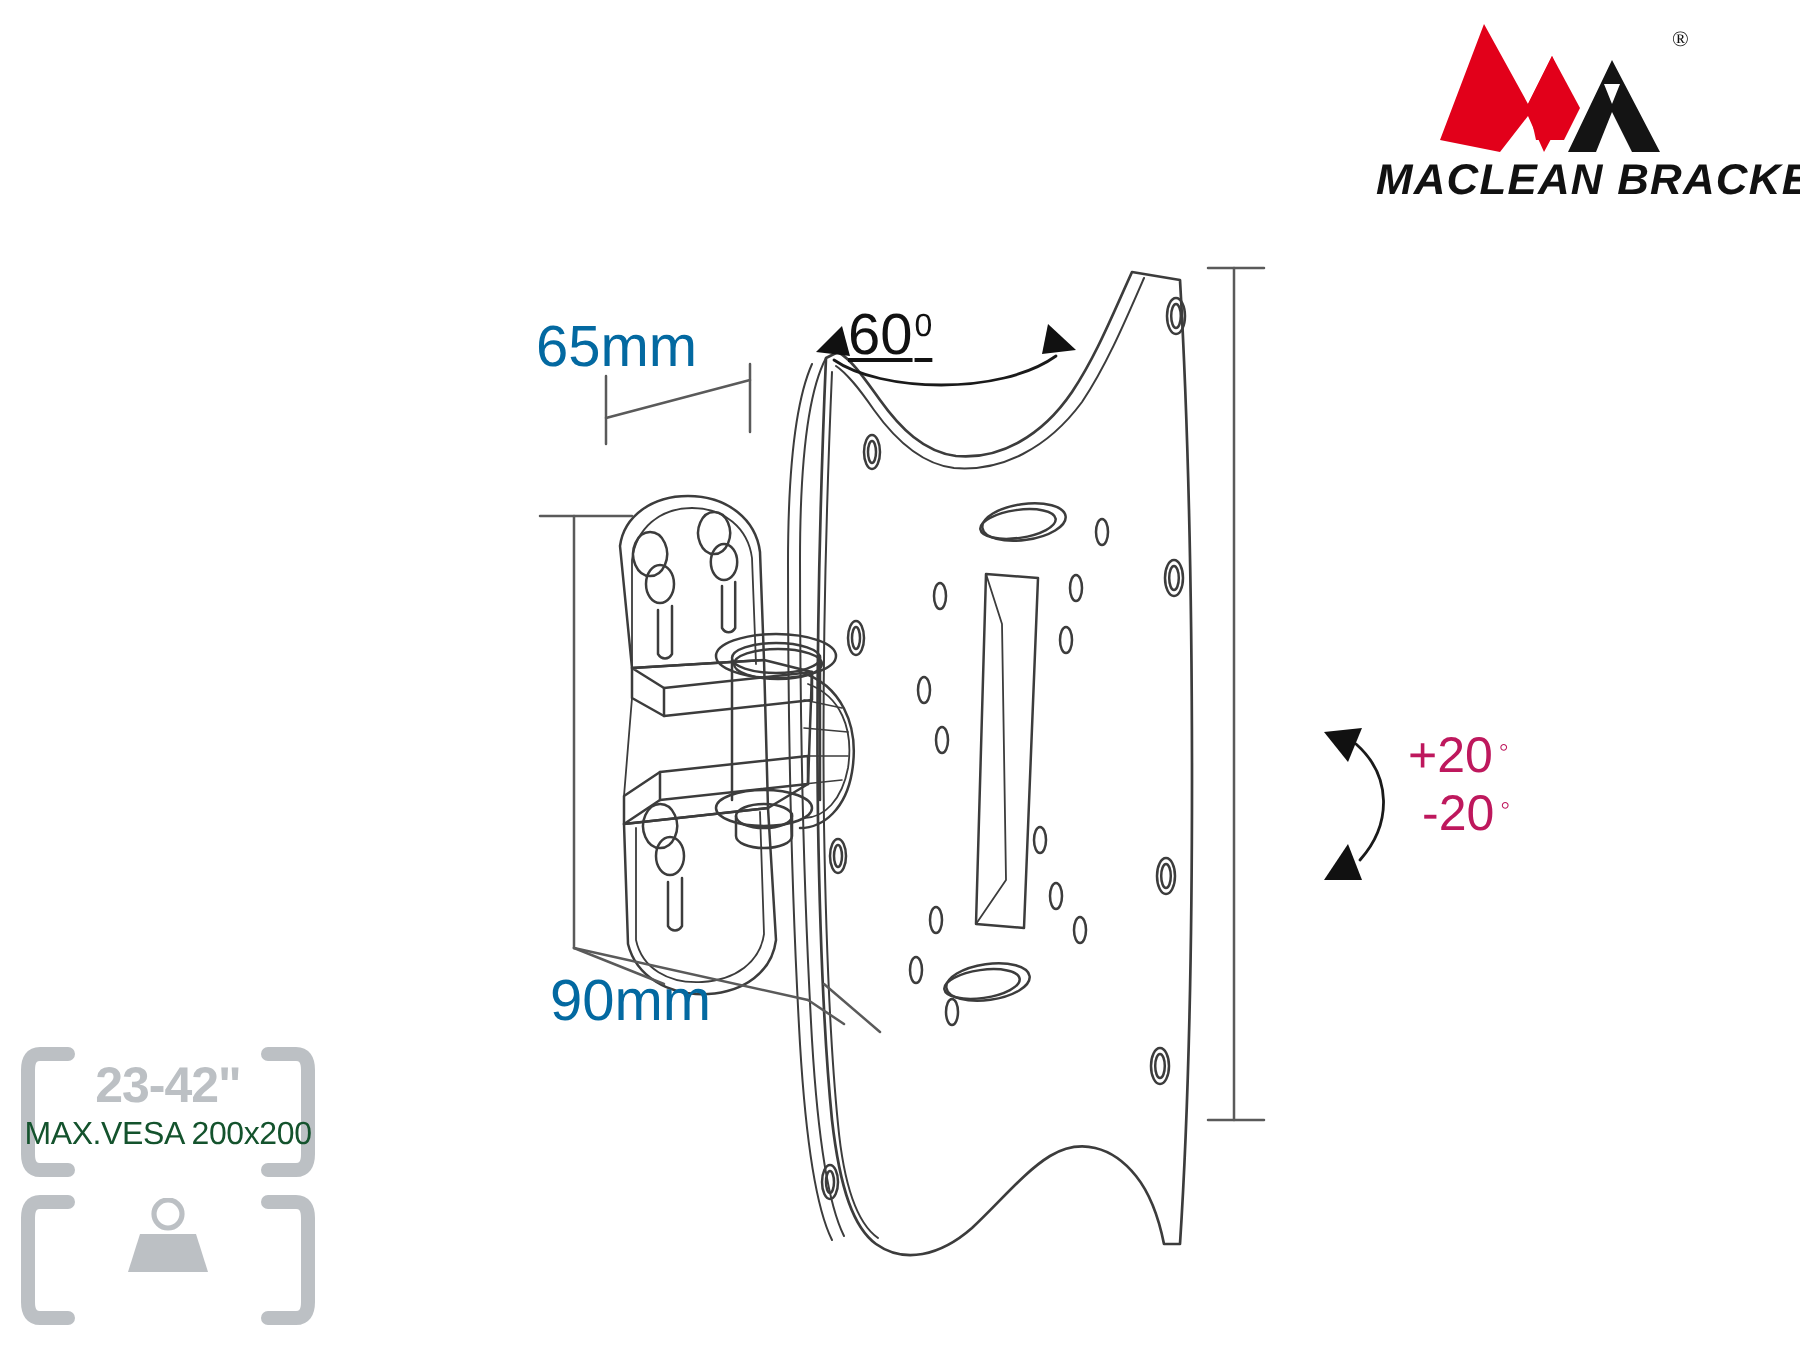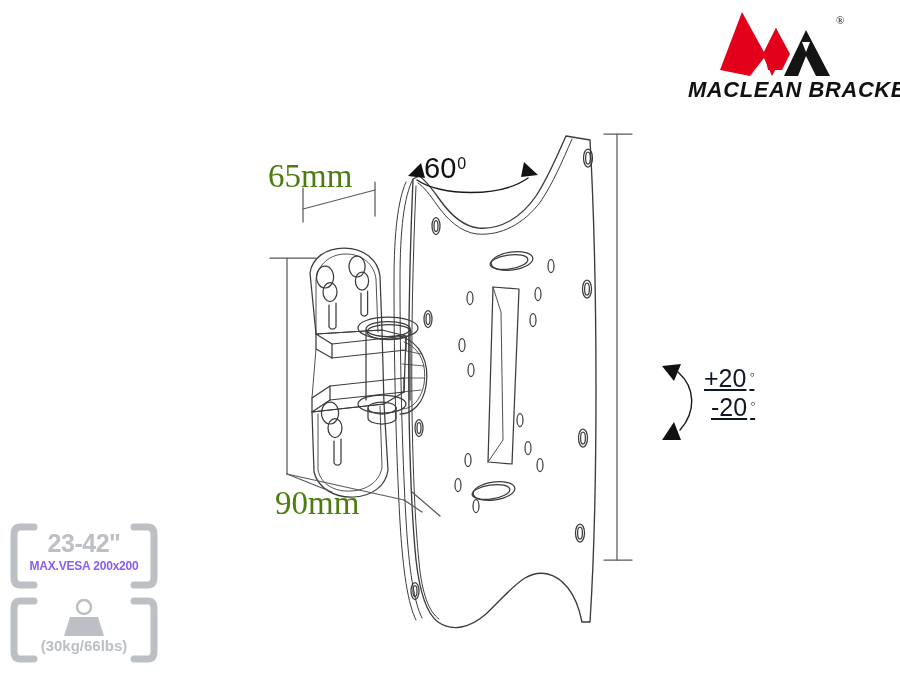--- a/index.html
+++ b/index.html
@@ -52,57 +52,56 @@
   
   #drawing {
     position: absolute;
     left: 0; top: 0;
     width: 900px; height: 675px;
   }
 
   
   .dim-label {
     position: absolute;
-    font-family: Liberation Serif, serif;
-    font-size: 33px;
-    color: #4d7c0f;
+    font-family: Liberation Sans, sans-serif;
+    font-size: 29px;
+    color: #0369a1;
     white-space: nowrap;
     letter-spacing: 0px;
   }
   .ang-label {
     position: absolute;
     font-family: "Liberation Sans", sans-serif;
     font-size: 29px;
     color: #111111;
     white-space: nowrap;
   }
   .ang-label .deg {
     font-size: 16px;
     vertical-align: 9px;
     margin-left: 1px;
   }
   .tilt-label {
     position: absolute;
     font-family: "Liberation Sans", sans-serif;
     font-size: 25px;
-    color: #0f172a;
+    color: #be185d;
     white-space: nowrap;
-    text-decoration: underline;
   }
   .tilt-label .deg {
     font-size: 14px;
     vertical-align: 8px;
     margin-left: 3px;
   }
 
   #lbl-65   { left: 268px; top: 158px; }
   #lbl-110  { left: 180px; top: 355px; }
   #lbl-90   { left: 275px; top: 485px; }
   #lbl-220  { left: 637px; top: 279px; }
-  #lbl-60   { left: 424px; top: 152px; }
+  #lbl-60   { left: 424px; top: 152px; text-decoration: underline; }
   #lbl-p20  { left: 704px; top: 364px; }
   #lbl-m20  { left: 711px; top: 393px; }
 
   
   #badges {
     position: absolute;
     left: 8px; top: 523px;
     width: 160px; height: 148px;
   }
   .badge {
@@ -123,23 +122,23 @@
     font-size: 25px;
     color: #bcc0c4;
     letter-spacing: -0.5px;
   }
   .badge-vesa-text {
     position: absolute;
     left: 0; top: 36px;
     width: 152px;
     text-align: center;
     font-family: "Liberation Sans", sans-serif;
-    font-weight: bold;
-    font-size: 12px;
-    color: #8b5cf6;
+    font-weight: normal;
+    font-size: 16px;
+    color: #14532d;
     letter-spacing: -0.2px;
   }
   .badge-weight-text {
     position: absolute;
     left: 0; top: 40px;
     width: 152px;
     text-align: center;
     font-family: "Liberation Sans", sans-serif;
     font-weight: bold;
     font-size: 15px;
@@ -369,18 +368,17 @@
 
     <div class="badge" id="badge-weight">
       <svg class="bracket-svg" width="152" height="66" viewBox="0 0 152 66">
         <path d="M26,4 L12,4 Q6,4 6,12 L6,54 Q6,62 12,62 L26,62" fill="none" stroke="#bcc0c4" stroke-width="7" stroke-linecap="round" stroke-linejoin="round"></path>
         <path d="M126,4 L140,4 Q146,4 146,12 L146,54 Q146,62 140,62 L126,62" fill="none" stroke="#bcc0c4" stroke-width="7" stroke-linecap="round" stroke-linejoin="round"></path>
       </svg>
       <svg style="position:absolute;left:48px;top:2px;" width="56" height="40" viewBox="0 0 56 40">
         <circle cx="28" cy="8" r="7" fill="none" stroke="#bcc0c4" stroke-width="2.6"></circle>
         <polygon points="14,18 42,18 48,37 8,37" fill="#bcc0c4"></polygon>
       </svg>
-      <div class="badge-weight-text">(30kg/66lbs)</div>
     </div>
 
   </div>
 
 </div>
 
 </body></html>

